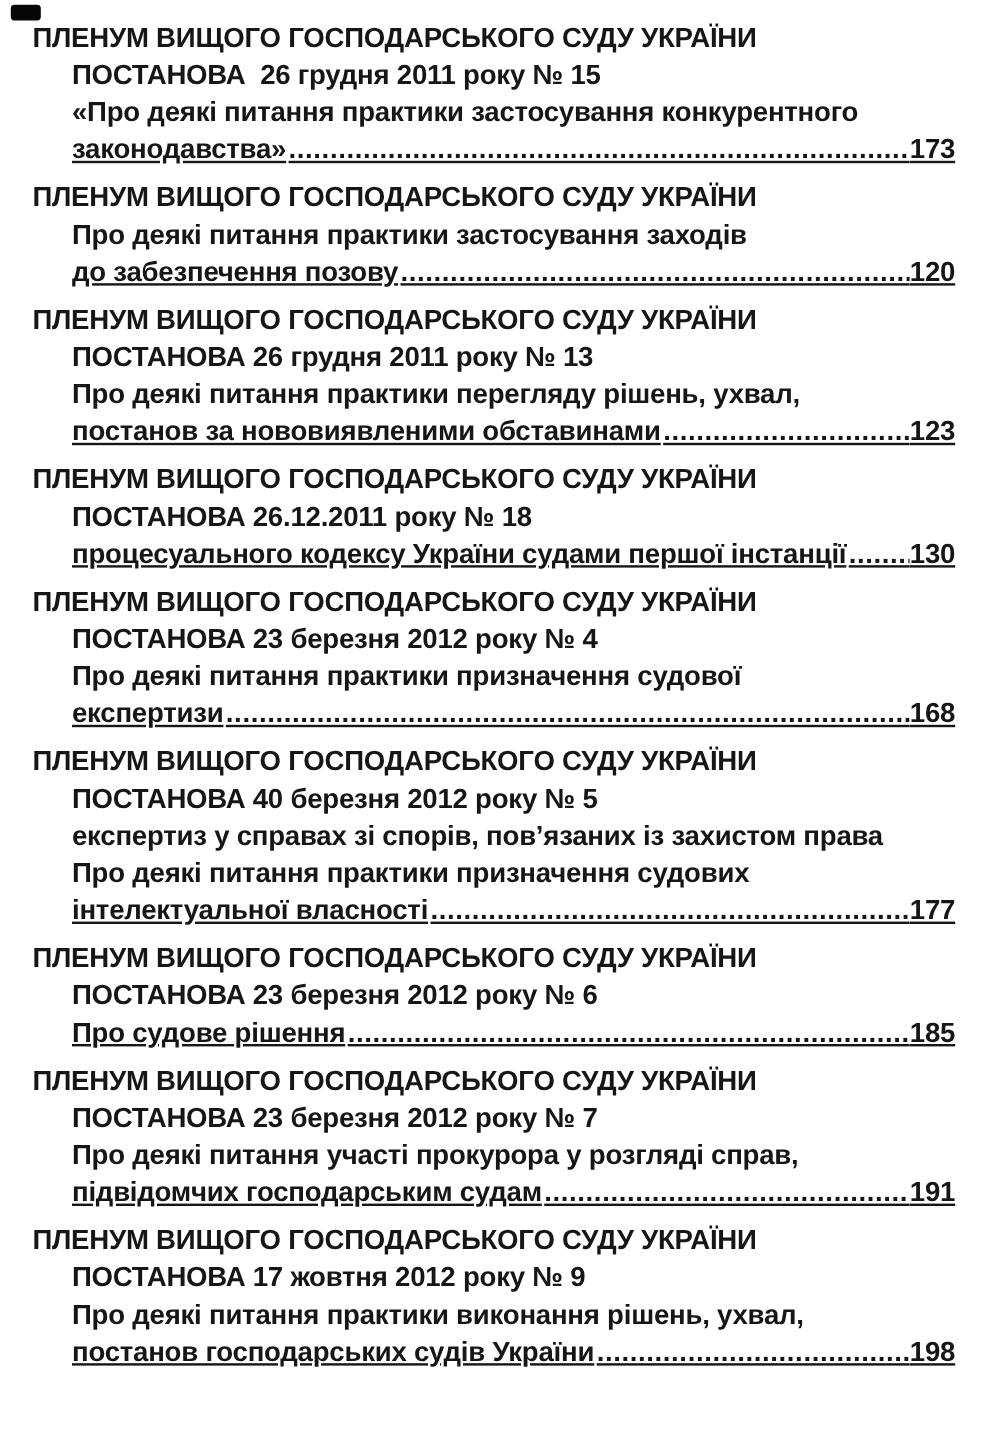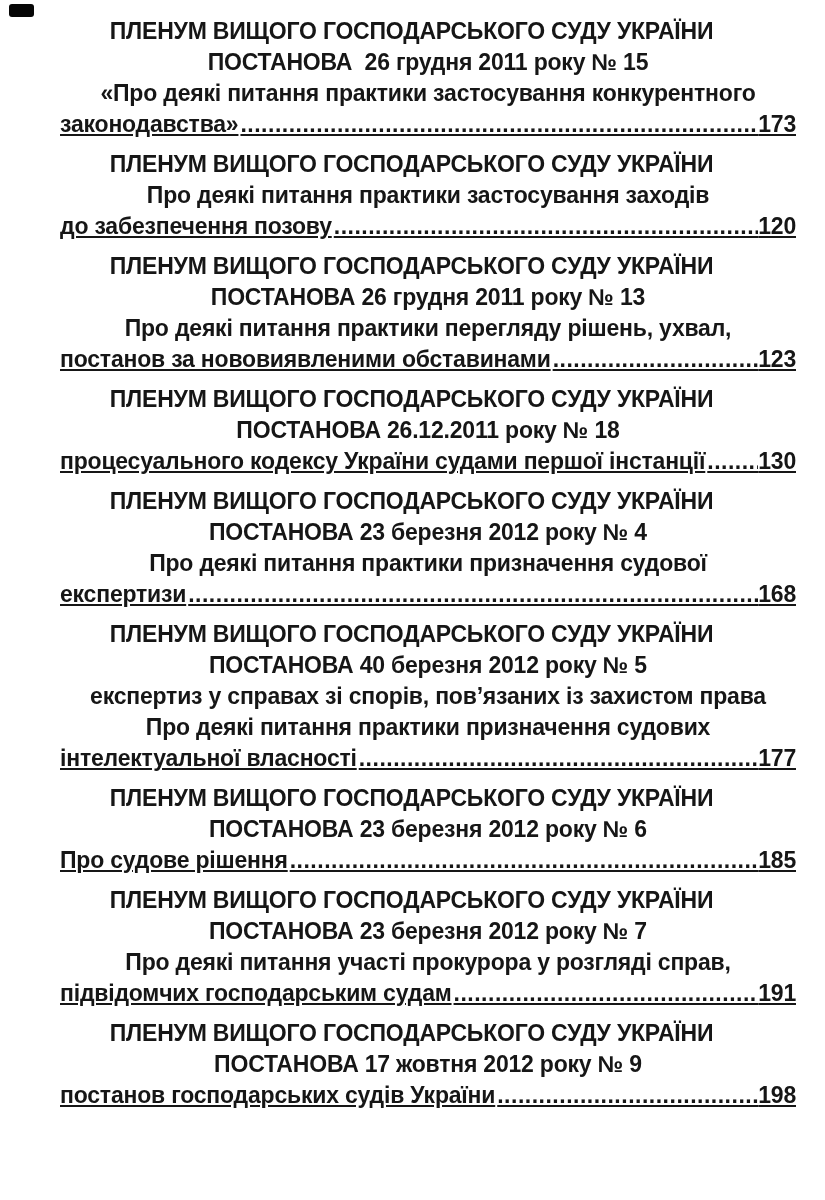--- a/index.html
+++ b/index.html
@@ -28,21 +28,20 @@
     right: 29px;
     top: 16px;
   }
   .entry { margin-top: 9px; }
   .entry:first-child { margin-top: 0; }
   .line {
     font-size: 23px;
     line-height: 31px;
     letter-spacing: -0.2px;
     white-space: pre-wrap;
-    text-align: center;
   }
   .org { margin-left: 0; }
   .res, .title, .last-line { margin-left: 33px; }
   .last-line {
     display: flex;
     align-items: baseline;
     text-decoration: underline;
   }
   .title-text { white-space: pre; flex: 0 0 auto; }
   .dots {
@@ -103,16 +102,17 @@
       </section>
       <section class="entry">
         <div class="line org">ПЛЕНУМ ВИЩОГО ГОСПОДАРСЬКОГО СУДУ УКРАЇНИ</div>
         <div class="line res">ПОСТАНОВА 23 березня 2012 року № 7</div>
         <div class="line title">Про деякі питання участі прокурора у розгляді справ,</div>
         <div class="line last-line"><span class="title-text">підвідомчих господарським судам</span><span class="dots">........................................................................................................................................................................................................</span><span class="page-num">191</span></div>
       </section>
       <section class="entry">
         <div class="line org">ПЛЕНУМ ВИЩОГО ГОСПОДАРСЬКОГО СУДУ УКРАЇНИ</div>
         <div class="line res">ПОСТАНОВА 17 жовтня 2012 року № 9</div>
+        <div class="line title">Про деякі питання практики виконання рішень, ухвал,</div>
         <div class="line last-line"><span class="title-text">постанов господарських судів України</span><span class="dots">........................................................................................................................................................................................................</span><span class="page-num">198</span></div>
       </section>
     </main>
 </div>
 
 </body></html>

